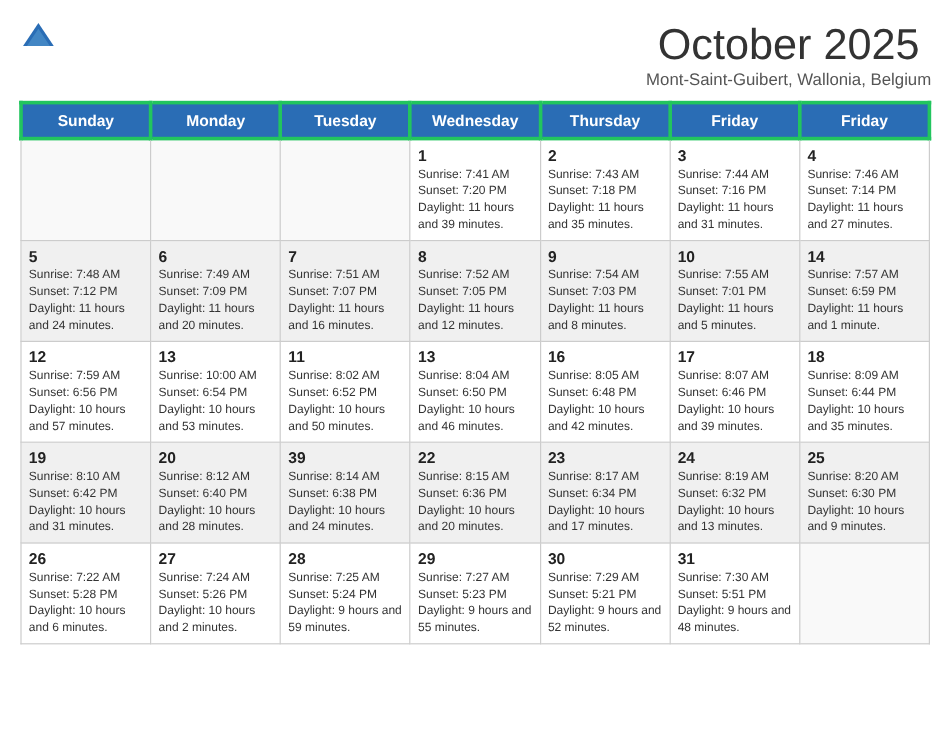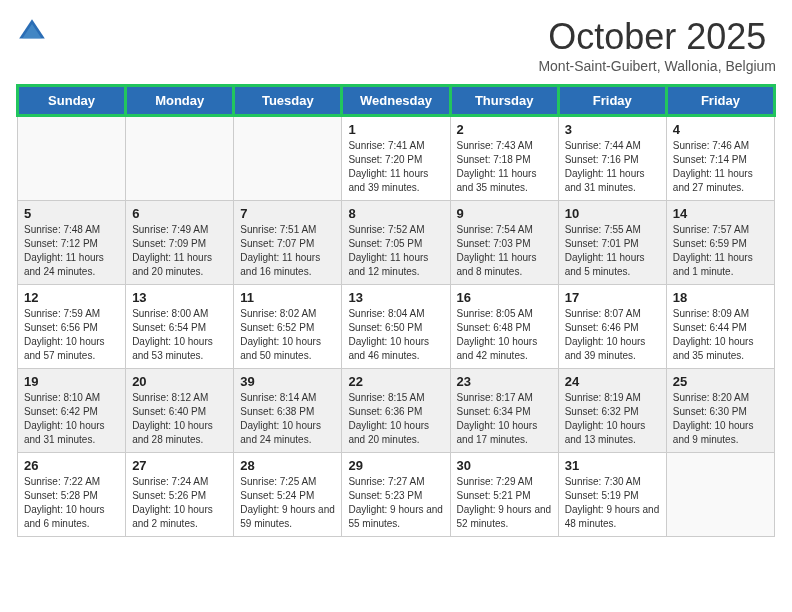--- a/index.html
+++ b/index.html
@@ -203,21 +203,21 @@
       <tr>
         <td>
           <div class="day-number">12</div>
           <div class="day-info">Sunrise: 7:59 AM
 Sunset: 6:56 PM
 Daylight: 10 hours
 and 57 minutes.</div>
         </td>
         <td>
           <div class="day-number">13</div>
-          <div class="day-info">Sunrise: 8:00 AM
+          <div class="day-info">Sunrise: 10:00 AM
 Sunset: 6:54 PM
 Daylight: 10 hours
 and 53 minutes.</div>
         </td>
         <td>
           <div class="day-number">11</div>
           <div class="day-info">Sunrise: 8:02 AM
 Sunset: 6:52 PM
 Daylight: 10 hours
 and 50 minutes.</div>
@@ -334,20 +334,20 @@
         <td>
           <div class="day-number">30</div>
           <div class="day-info">Sunrise: 7:29 AM
 Sunset: 5:21 PM
 Daylight: 9 hours
 and 52 minutes.</div>
         </td>
         <td>
           <div class="day-number">31</div>
           <div class="day-info">Sunrise: 7:30 AM
-Sunset: 5:19 PM
+Sunset: 5:51 PM
 Daylight: 9 hours
 and 48 minutes.</div>
         </td>
         <td class="empty"></td>
       </tr>
     </tbody>
 </table>
 
 </body></html>

